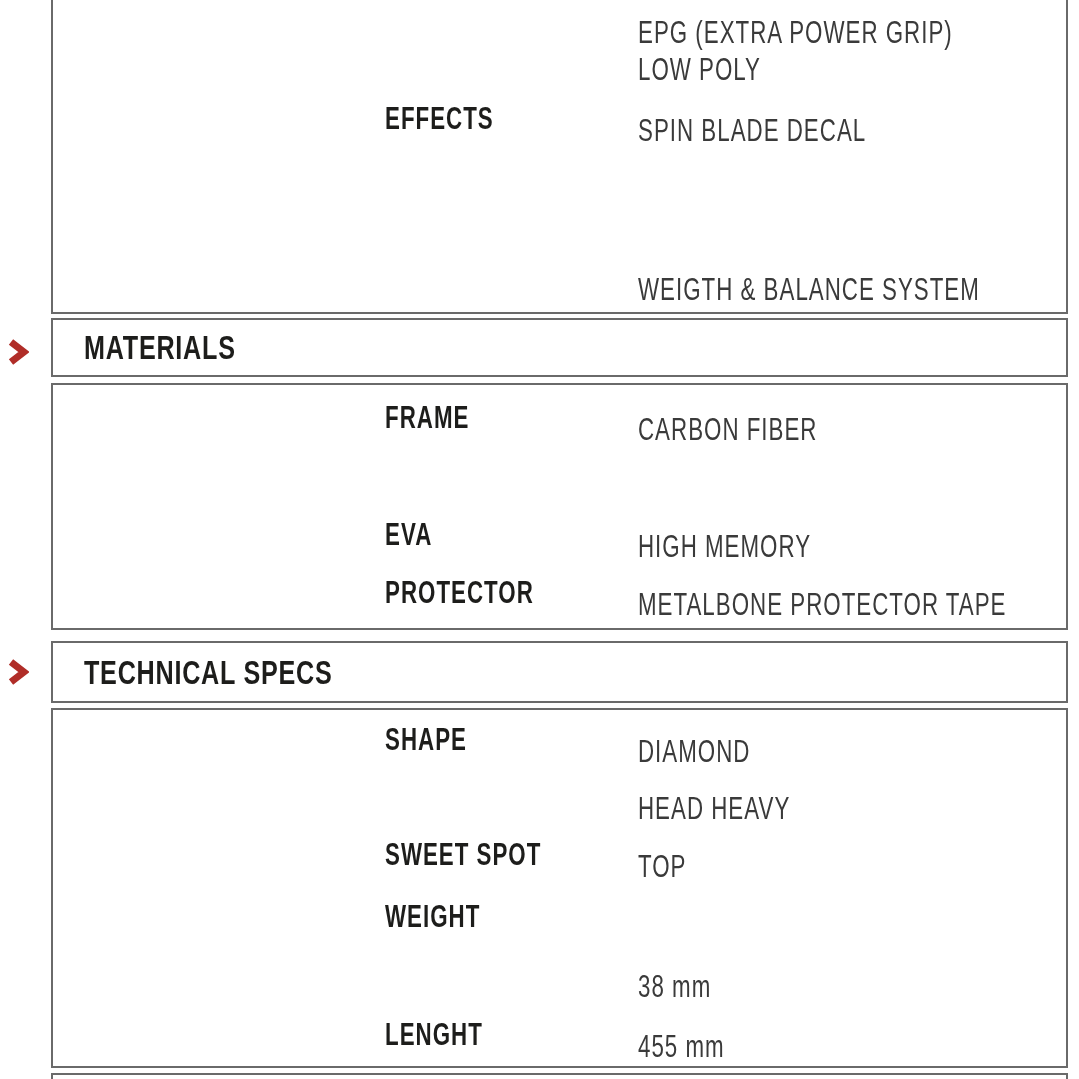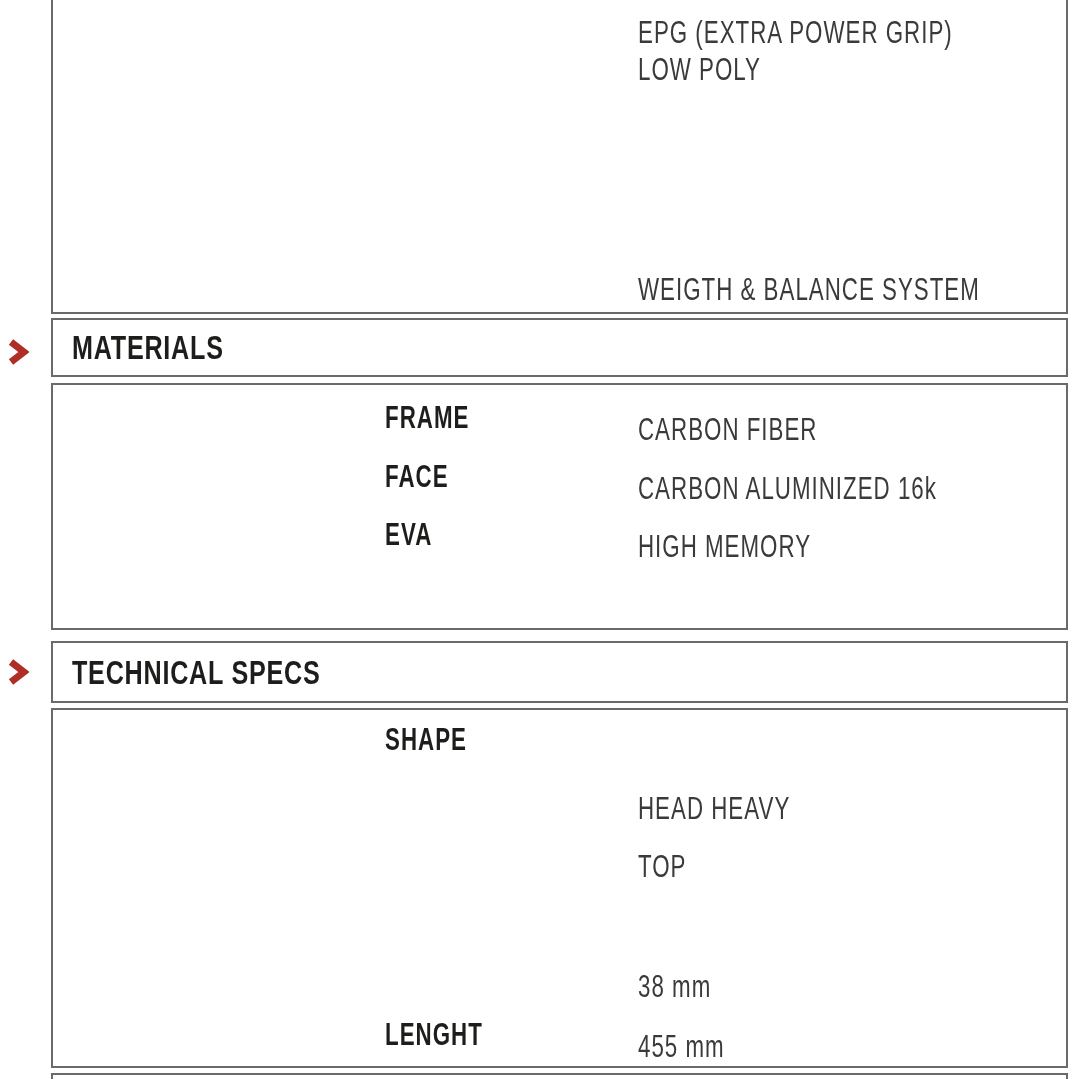--- a/index.html
+++ b/index.html
@@ -24,21 +24,21 @@
     border:2px solid var(--line_gray);
     background:var(--paper);
   }
   
   .secheader{
     position:absolute;left:51px;width:1017px;
     box-sizing:border-box;
     border:2px solid var(--line_gray);
     background:var(--paper);
     display:flex;align-items:center;
-    padding-left:19px;
+    padding-left:31px;
   }
   .htxt{
     display:inline-block;
     transform:scaleX(0.74);transform-origin:0 50%;
     white-space:nowrap;
     font-size:34px;font-weight:700;
     letter-spacing:0.03em;
     color:var(--label_ink);
   }
   
@@ -69,67 +69,74 @@
   <div class="groupbox" style="top:-6px;height:320px;border-top:none;"></div>
 
   <div class="row" style="top:5px">
     <span class="lbl"><span class="cond"></span></span>
     <span class="val"><span class="cond">EPG (EXTRA POWER GRIP)</span></span>
   </div>
   <div class="row" style="top:42px">
     <span class="lbl"><span class="cond"></span></span>
     <span class="val"><span class="cond">LOW POLY</span></span>
   </div>
+  <div class="row" style="top:103px">
+    <span class="lbl"><span class="cond">EFFECTS</span></span>
+    <span class="val"><span class="cond">SPIN BLADE DECAL</span></span>
+  </div>
   <div class="row" style="top:262px">
     <span class="val"><span class="cond">WEIGTH &amp; BALANCE SYSTEM</span></span>
   </div>
 
   <span class="chev" style="top:338px">
     <svg width="22" height="28" viewBox="0 0 22 28">
         <path d="M4 4 L17 14 L4 24" fill="none" stroke="#b02d28" stroke-width="7" stroke-linejoin="miter" stroke-linecap="butt"></path>
       </svg>
   </span>
   <div class="secheader" style="top:318px;height:59px">
     <span class="htxt">MATERIALS</span>
   </div>
 
   <div class="groupbox" style="top:383px;height:247px"></div>
   <div class="row" style="top:402px">
     <span class="lbl"><span class="cond">FRAME</span></span>
     <span class="val"><span class="cond">CARBON FIBER</span></span>
   </div>
-  <div class="row" style="top:461px">
-    <span class="lbl"><span class="cond">FACE</span></span>
-    <span class="val"><span class="cond">CARBON ALUMINIZED 16k</span></span>
-  </div>
   <div class="row" style="top:519px">
     <span class="lbl"><span class="cond">EVA</span></span>
     <span class="val"><span class="cond">HIGH MEMORY</span></span>
+  </div>
+  <div class="row" style="top:577px">
+    <span class="lbl"><span class="cond">PROTECTOR</span></span>
+    <span class="val"><span class="cond">METALBONE PROTECTOR TAPE</span></span>
   </div>
 
   <span class="chev" style="top:658px">
     <svg width="22" height="28" viewBox="0 0 22 28">
         <path d="M4 4 L17 14 L4 24" fill="none" stroke="#b02d28" stroke-width="7" stroke-linejoin="miter" stroke-linecap="butt"></path>
       </svg>
   </span>
   <div class="secheader" style="top:641px;height:62px">
     <span class="htxt">TECHNICAL SPECS</span>
   </div>
 
   <div class="groupbox" style="top:708px;height:360px"></div>
   <div class="row" style="top:724px">
     <span class="lbl"><span class="cond">SHAPE</span></span>
+    <span class="val"><span class="cond">DIAMOND</span></span>
   </div>
   <div class="row" style="top:781px">
     <span class="val"><span class="cond">HEAD HEAVY</span></span>
   </div>
   <div class="row" style="top:839px">
+    <span class="lbl"><span class="cond">SWEET SPOT</span></span>
     <span class="val"><span class="cond">TOP</span></span>
   </div>
   <div class="row" style="top:901px">
+    <span class="lbl"><span class="cond">WEIGHT</span></span>
   </div>
   <div class="row" style="top:959px">
     <span class="val"><span class="cond">38 mm</span></span>
   </div>
   <div class="row" style="top:1019px">
     <span class="lbl"><span class="cond">LENGHT</span></span>
     <span class="val"><span class="cond">455 mm</span></span>
   </div>
 
   <div class="groupbox" style="top:1073px;height:30px;border-bottom:none;"></div>

